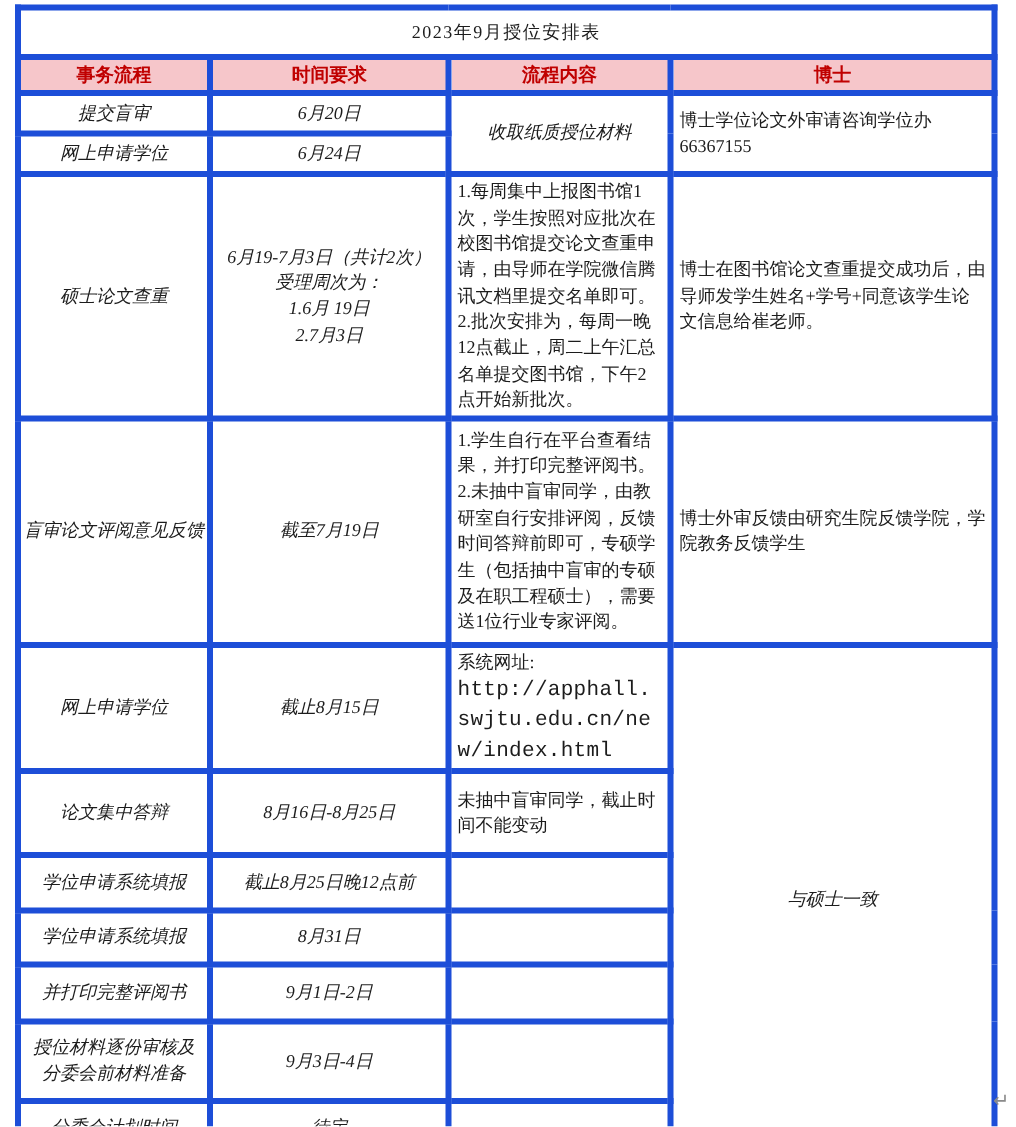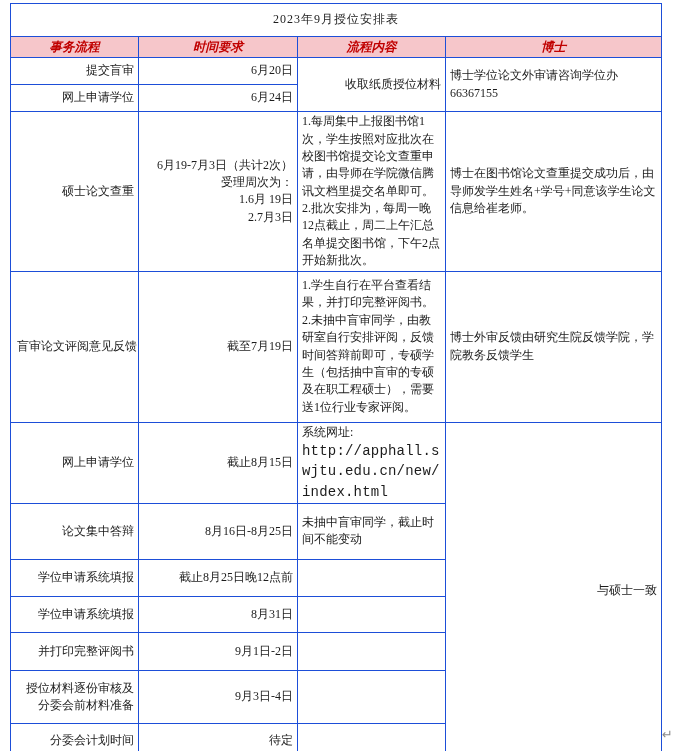--- a/index.html
+++ b/index.html
@@ -18,21 +18,21 @@
   }
   table.schedule {
     position: absolute;
     left: 10px;
     top: 3px;
     width: 651px;
     border-collapse: collapse;
     table-layout: fixed;
   }
   table.schedule td, table.schedule th {
-    border: 1px solid #1d4ed8;
+    border: 4px solid #1d4ed8;
     padding: 1px 4px;
     font-size: 12px;
     line-height: 1.45;
     vertical-align: middle;
     overflow: hidden;
     word-break: break-word;
     margin-left: 23px;
   }
   .title-cell {
     text-align: center;
@@ -41,23 +41,22 @@
     letter-spacing: 1px;
     line-height: 1.15;
     padding: 2px 0;
   }
   tr.header-row th {
     background: #F6C6CA;
     color: #C00000;
     font-weight: 700;
     font-size: 12.5px;
     text-align: center;
-    font-style: italic;
   }
-  .c-center { text-align: right; }
+  .c-center { text-align: center; font-style: italic; }
   .c-left   { text-align: left; }
   .pre      { white-space: pre-line; }
   .mono {
     font-family: "Liberation Mono", "DejaVu Sans Mono", monospace;
     font-size: 14px;
     letter-spacing: 0.2px;
   }
   .url-block { display: block; }
   .end-mark {
     position: absolute;

